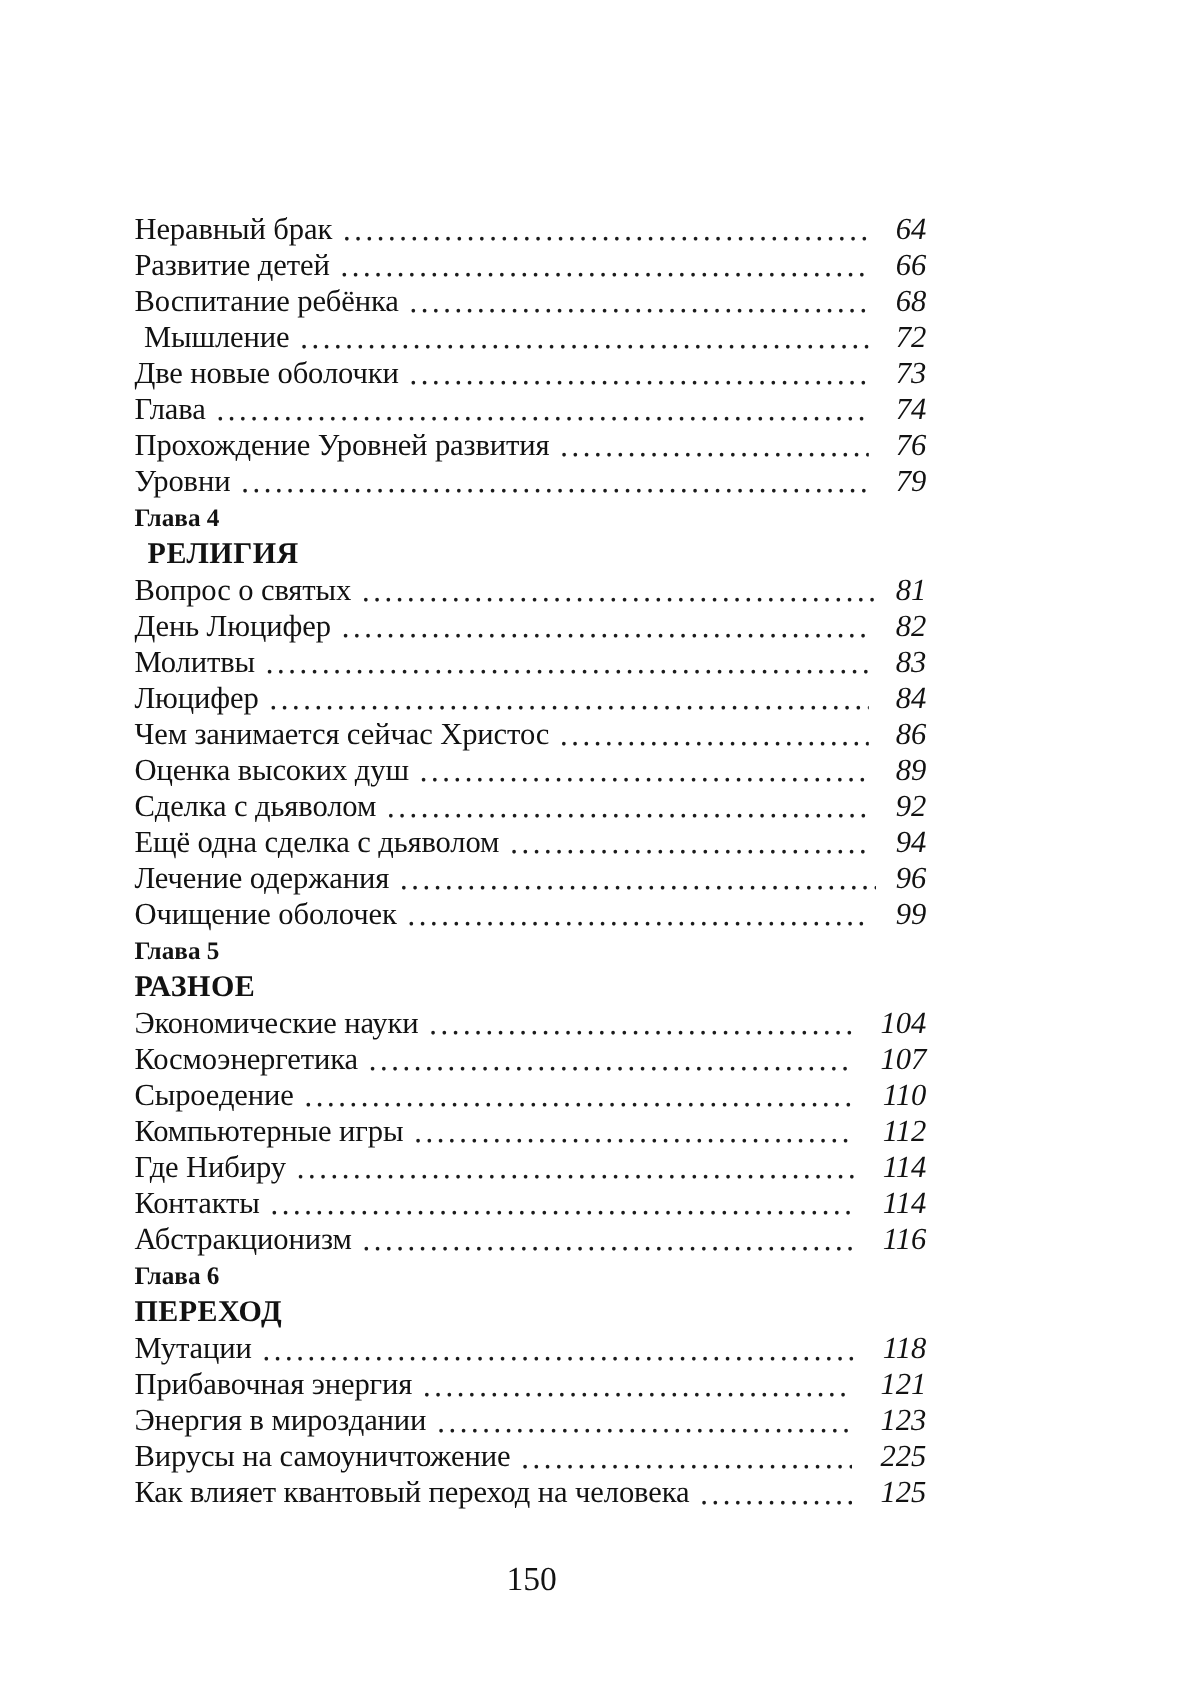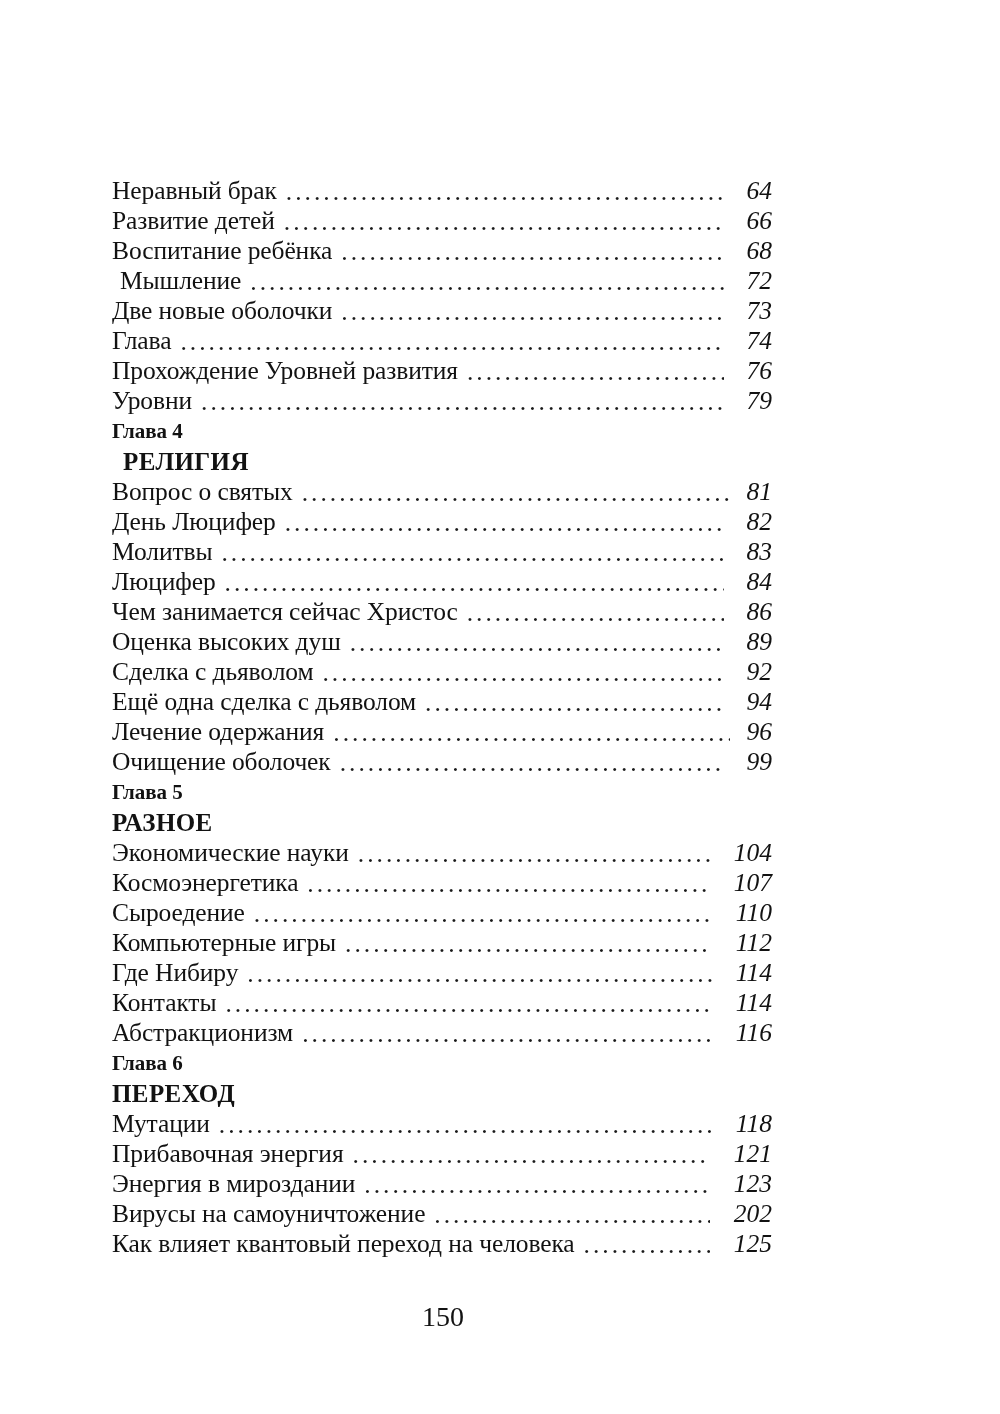--- a/index.html
+++ b/index.html
@@ -262,21 +262,21 @@
         <span class="toc-page-no w3">121</span>
       </div>
       <div class="toc-row">
         <span class="toc-title">Энергия в мироздании</span>
         <span class="toc-dots"></span>
         <span class="toc-page-no w3">123</span>
       </div>
       <div class="toc-row">
         <span class="toc-title">Вирусы на самоуничтожение</span>
         <span class="toc-dots"></span>
-        <span class="toc-page-no w3">202</span>
+        <span class="toc-page-no w3">225</span>
       </div>
       <div class="toc-row">
         <span class="toc-title">Как влияет квантовый переход на человека</span>
         <span class="toc-dots"></span>
         <span class="toc-page-no w3">125</span>
       </div>
     </div>
   <div id="folio">
     <span class="folio-num">150</span>
   </div>

